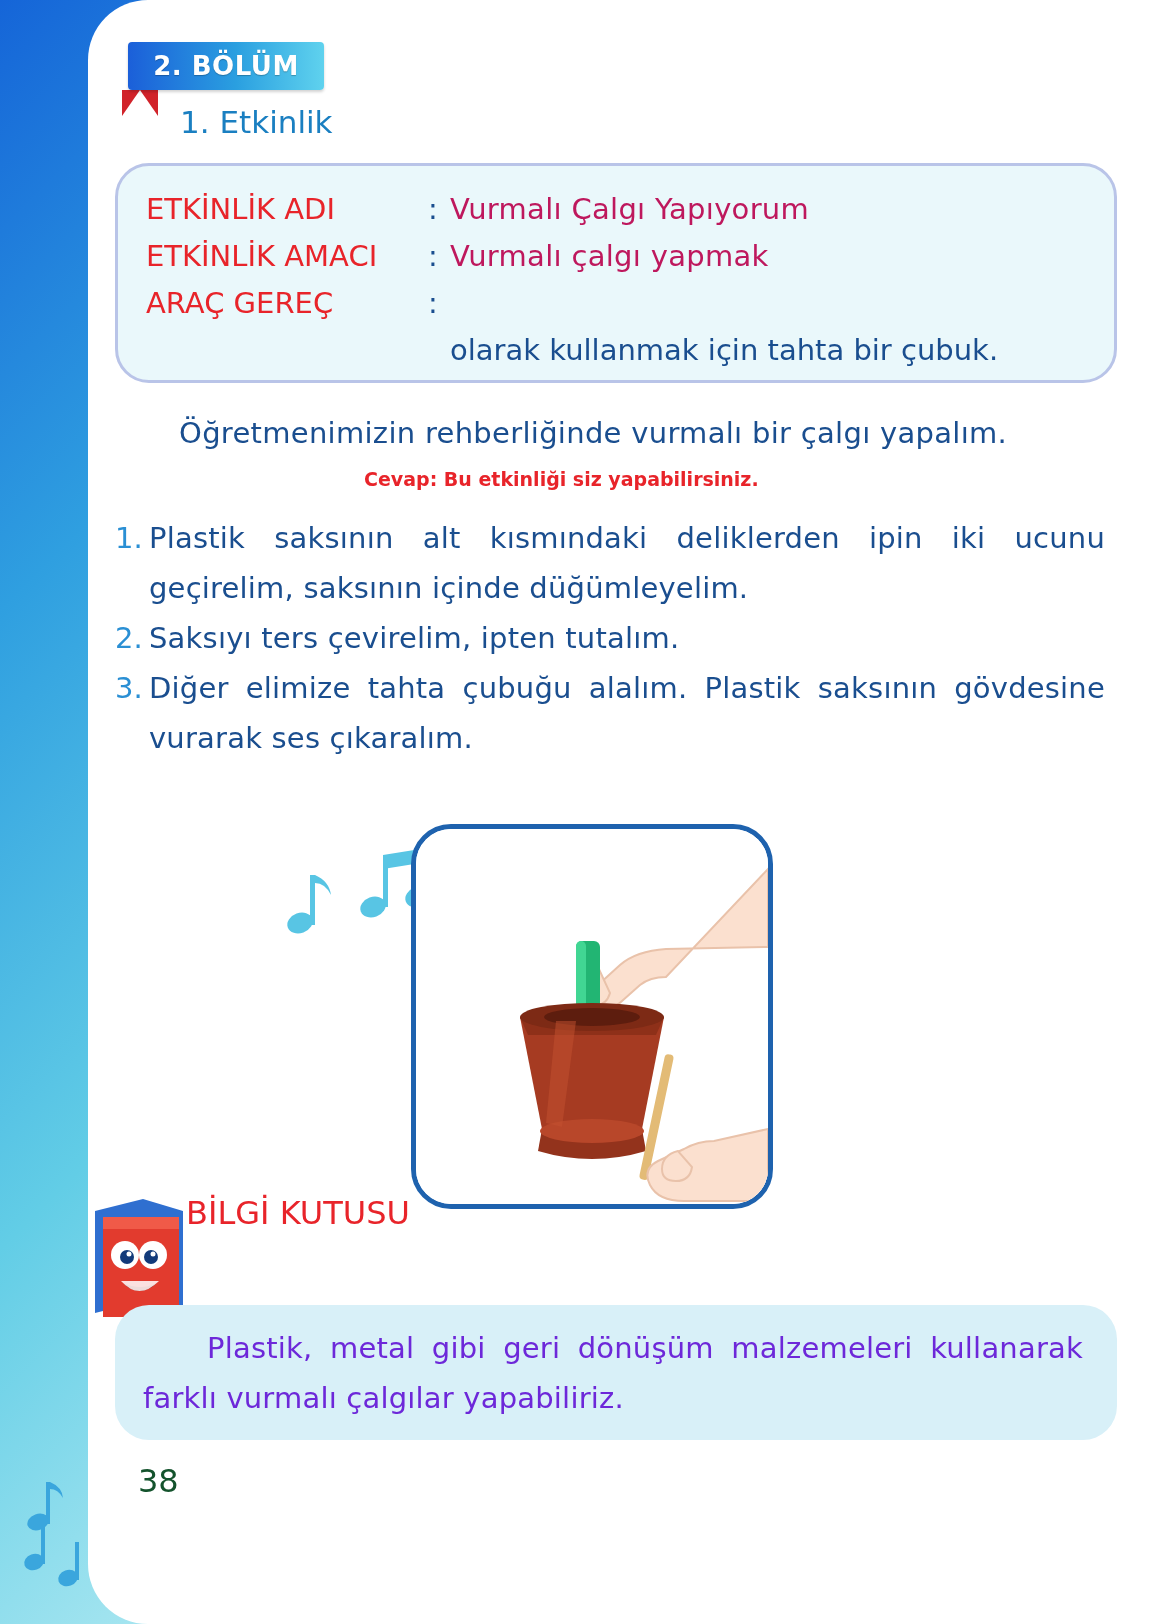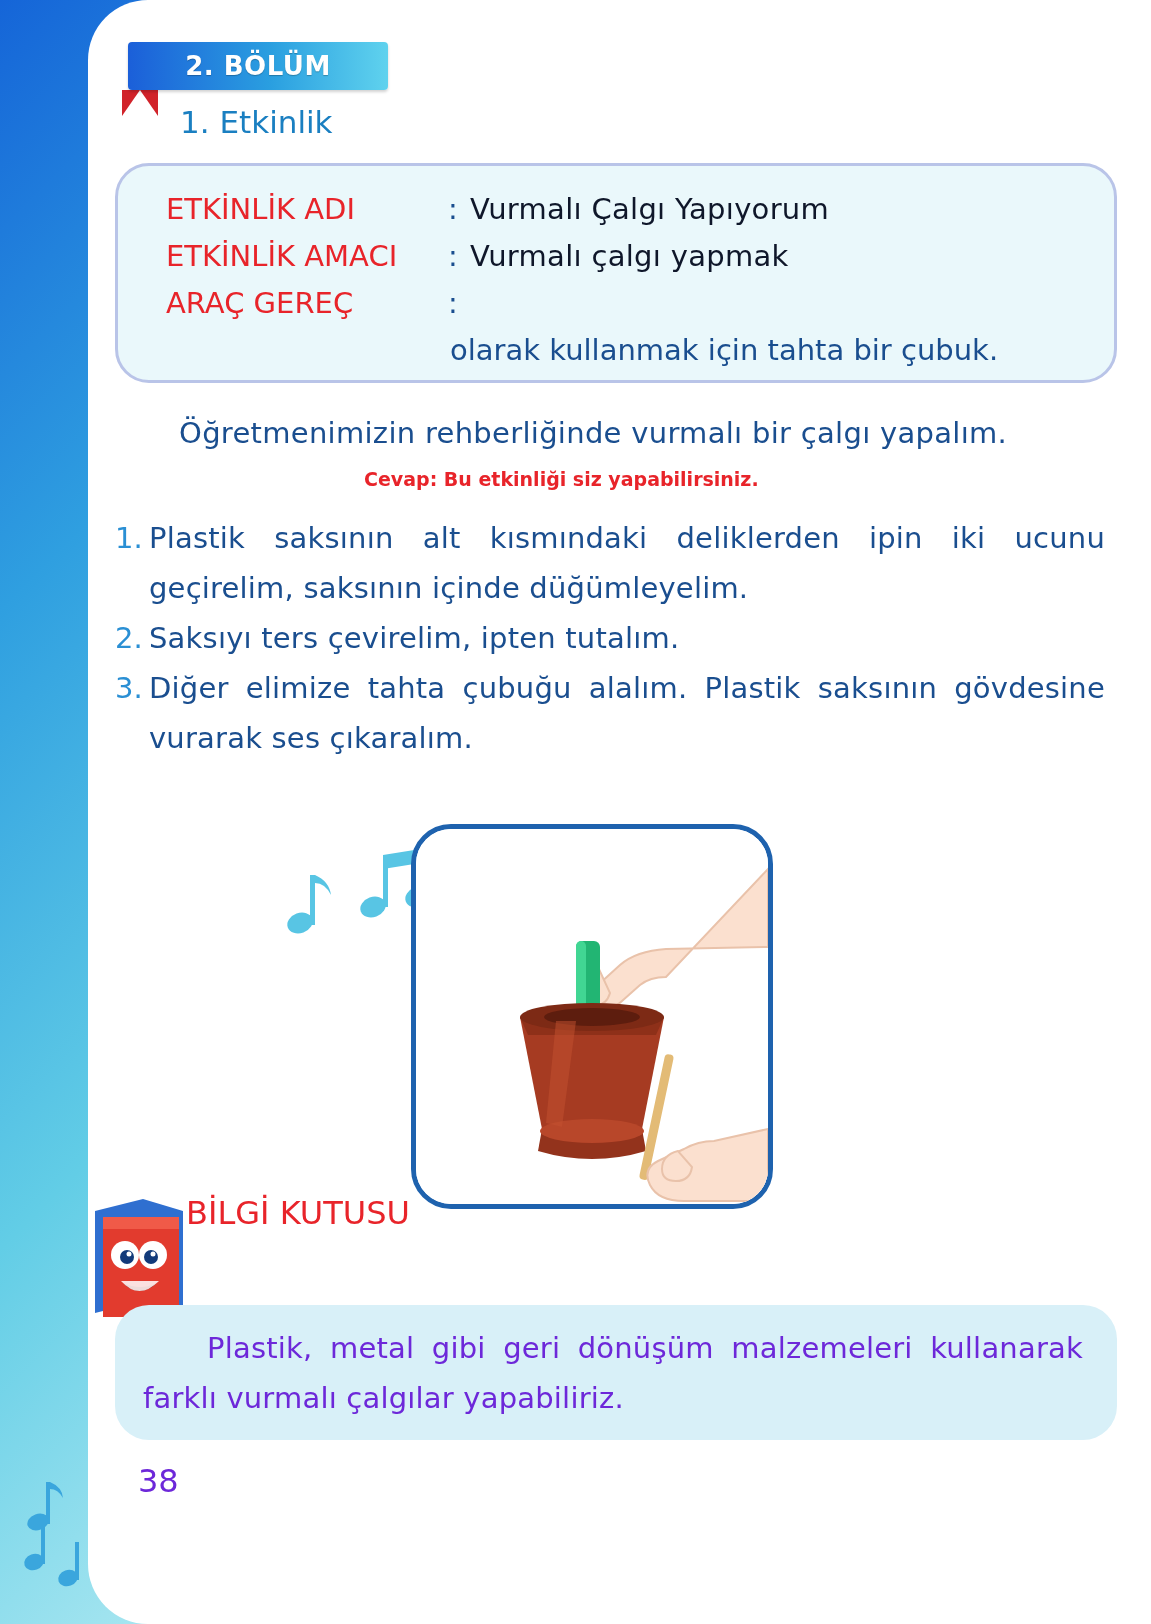--- a/index.html
+++ b/index.html
@@ -38,21 +38,21 @@
     top: 0;
     right: 0;
     bottom: 0;
   }
 
   
   .chapter-ribbon {
     position: absolute;
     left: 40px;
     top: 42px;
-    width: 260px;
+    width: 196px;
     height: 48px;
     background: linear-gradient(90deg, #1b5fd9 0%, #2a9fe0 55%, #5fd2ee 100%);
     border-radius: 4px;
     box-shadow: 0 2px 3px rgba(0,0,0,0.18);
     display: flex;
     align-items: center;
     justify-content: center;
   }
   .chapter-ribbon span {
     color: #ffffff;
@@ -98,35 +98,34 @@
     position: absolute;
     left: 28px;
     top: 20px;
     right: 20px;
   }
   .info-row {
     display: flex;
     align-items: baseline;
     font-size: 29px;
     line-height: 47px;
-    margin-left: 20px;
   }
   .info-label {
     color: #e8242a;
     width: 282px;
     flex: 0 0 282px;
     white-space: nowrap;
   }
   .info-colon {
     color: #1a4e8f;
     width: 22px;
     flex: 0 0 22px;
   }
   .info-value {
-    color: #0f172a;
+    color: #be185d;
     letter-spacing: 0.3px;
   }
   .info-cont {
     color: #1a4e8f;
     font-size: 29px;
     line-height: 47px;
     margin-left: 304px;
   }
 
   
@@ -231,21 +230,21 @@
     text-indent: 64px;
     text-align: justify;
     letter-spacing: 0.2px;
   }
 
   
   .page-num {
     position: absolute;
     left: 50px;
     top: 1462px;
-    color: #6d28d9;
+    color: #14532d;
     font-size: 32px;
   }
   .corner-notes {
     position: absolute;
     left: 20px;
     top: 1470px;
     width: 70px;
     height: 120px;
     color: #3aa6dd;
   }

